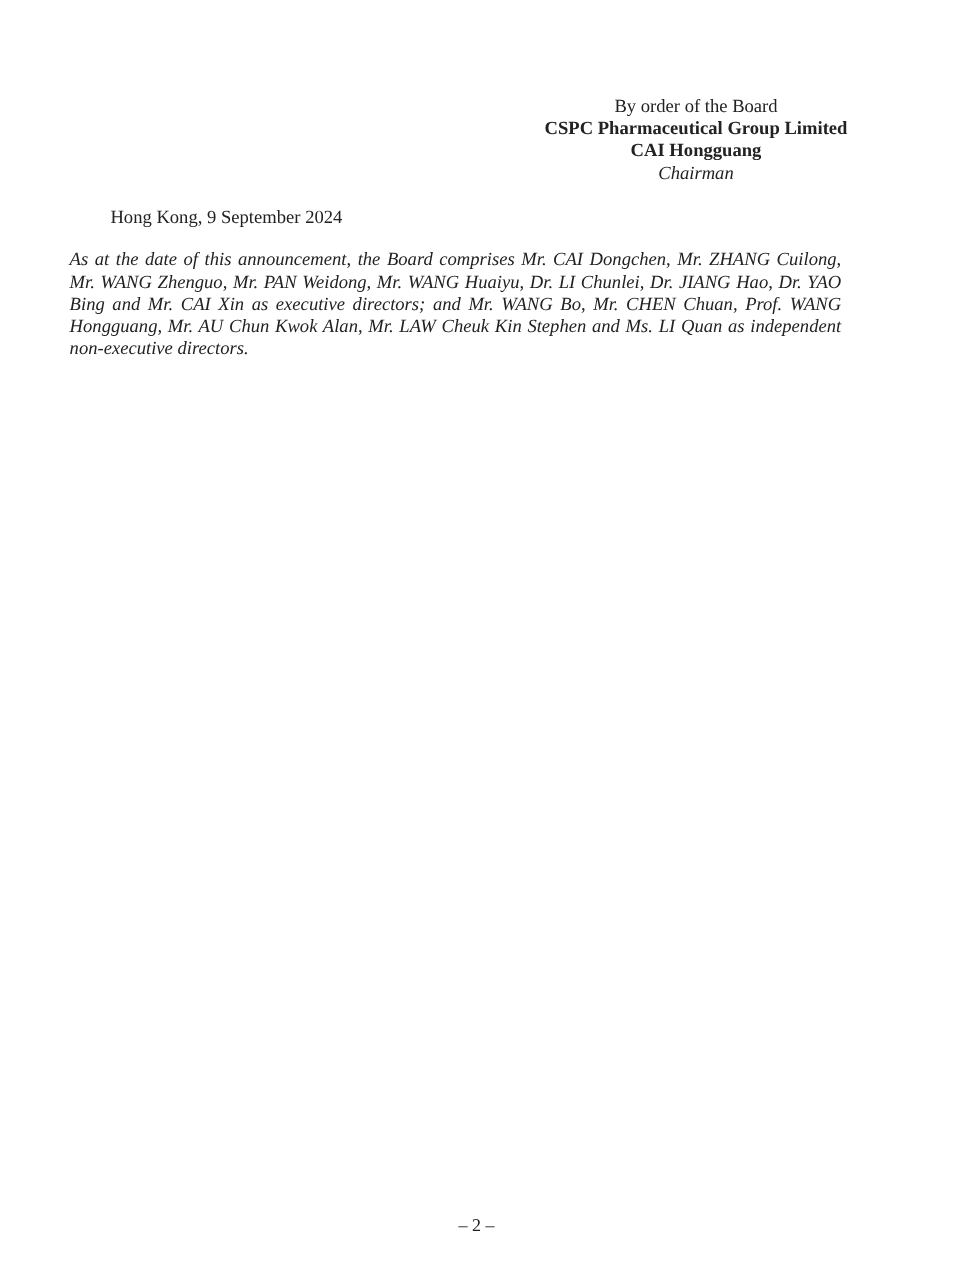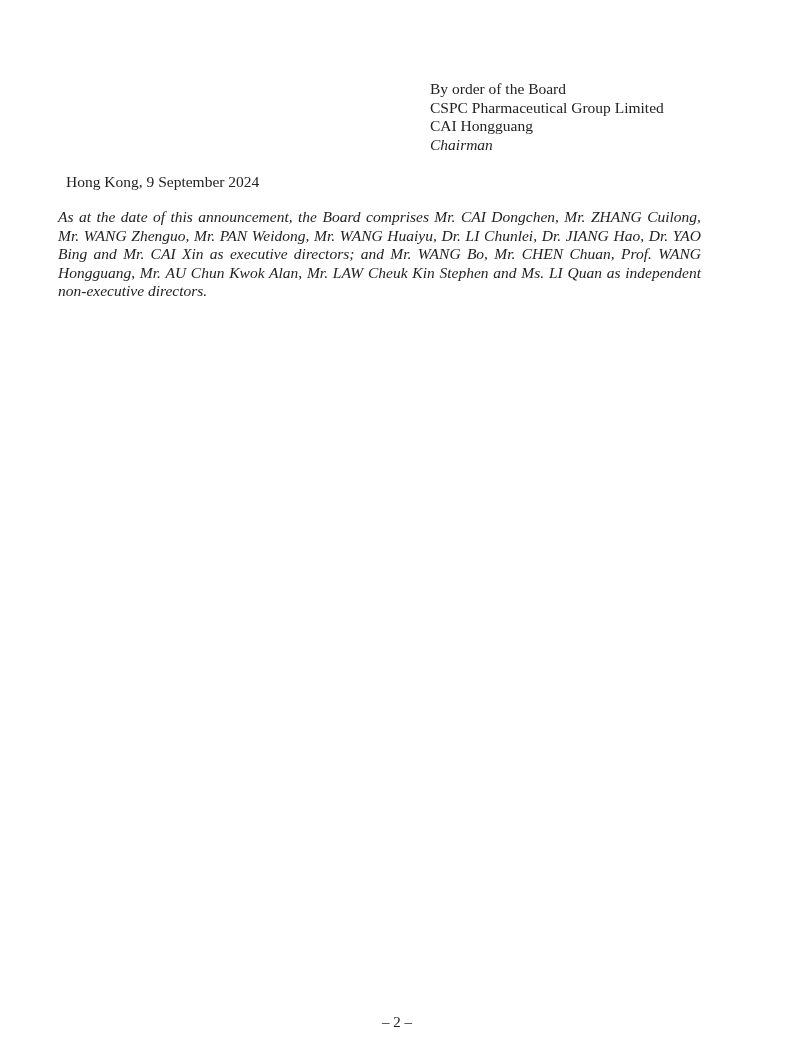--- a/index.html
+++ b/index.html
@@ -1,22 +1,22 @@
 <!DOCTYPE html>
 <html><head>
 <meta charset="utf-8">
 <style>
   html, body { margin: 0; padding: 0; background: #ffffff; }
   body { width: 794px; height: 1058px; position: relative; overflow: hidden;
          font-family: "Liberation Serif", "DejaVu Serif", serif; color: #222222; }
-  .signature { position: absolute; left: 430px; width: 300px; top: 80px; 
+  .signature { position: absolute; left: 430px; width: 300px; top: 80px; text-align: center;
                font-size: 15.5px; line-height: 18.5px; }
-  .signature .bold { font-weight: normal; }
+  .signature .bold { font-weight: bold; }
   .signature .italic { font-style: italic; }
-  .date { position: absolute; left: 66px; top: 173px; font-size: 15.5px; line-height: 18px; }
+  .date { position: absolute; left: 92px; top: 173px; font-size: 15.5px; line-height: 18px; }
   .composition { position: absolute; left: 58px; width: 643px; top: 208px; font-size: 15.5px;
                  line-height: 18.5px; font-style: italic; text-align: justify; }
   .page-number { position: absolute; left: 0; width: 794px; top: 1014px; text-align: center;
                  font-size: 15px; }
 </style>
 </head>
 <body>
 
 <div class="signature">
   <div>By order of the Board</div>

